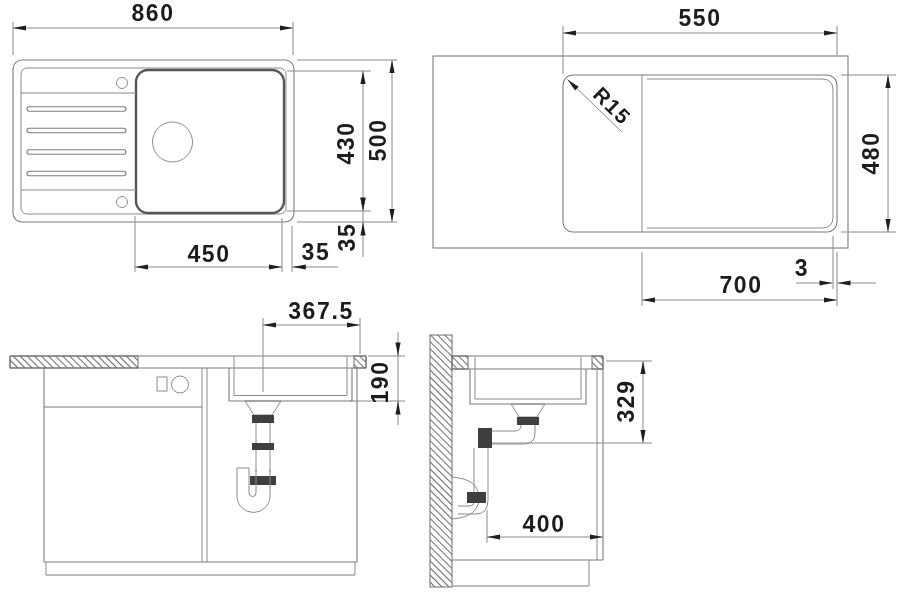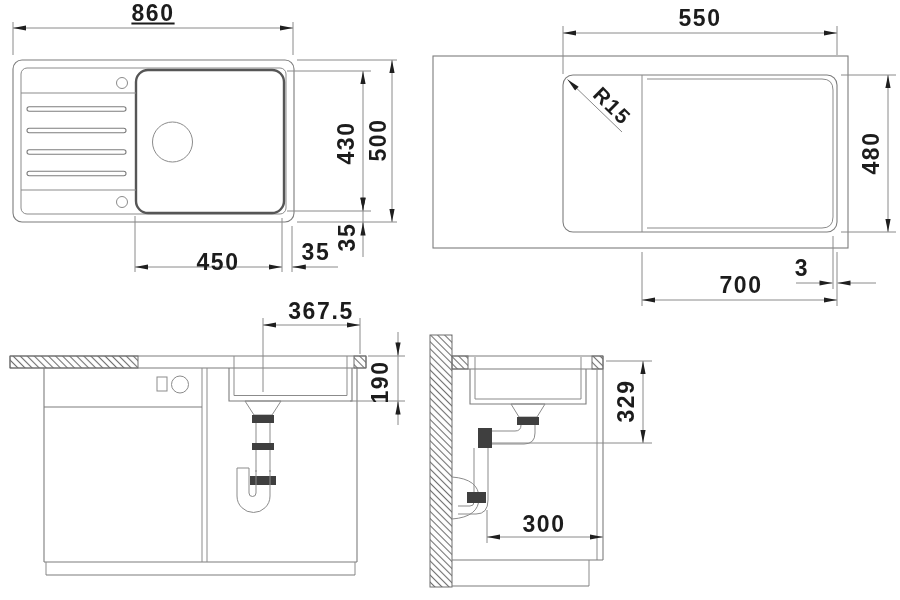--- a/index.html
+++ b/index.html
@@ -163,32 +163,32 @@
   </g>
   <g class="d">
     <line x1="606" y1="361" x2="652" y2="361"></line>
     <line x1="492" y1="443" x2="652" y2="443"></line>
     <line x1="643" y1="361" x2="643" y2="443" class="dl"></line>
     <line x1="487" y1="510" x2="487" y2="543"></line>
     <line x1="487" y1="537" x2="603" y2="537" class="dl"></line>
   </g>
 </svg>
 
-<div class="lbl" style="left:153px;top:13px;text-decoration:underline;">860</div>
+<div class="lbl" style="left:153px;top:13px;">860</div>
 <div class="lbl r90" style="left:346px;top:143px;">430</div>
 <div class="lbl r90" style="left:378px;top:140px;">500</div>
-<div class="lbl" style="left:209px;top:262px;margin-left:9px;">450</div>
+<div class="lbl" style="left:209px;top:254px;">450</div>
 <div class="lbl" style="left:316px;top:252px;">35</div>
 <div class="lbl r90" style="left:347px;top:237px;">35</div>
 
 <div class="lbl" style="left:700px;top:18px;">550</div>
 <div class="lbl r45" style="left:612px;top:106px;">R15</div>
 <div class="lbl r90" style="left:871px;top:153px;">480</div>
 <div class="lbl" style="left:741px;top:285px;">700</div>
 <div class="lbl" style="left:802px;top:268px;">3</div>
 
 <div class="lbl" style="left:321px;top:311px;">367.5</div>
 <div class="lbl r90" style="left:380px;top:382px;">190</div>
 
 <div class="lbl r90" style="left:626px;top:401px;">329</div>
-<div class="lbl" style="left:544px;top:524px;">300</div>
+<div class="lbl" style="left:544px;top:524px;">400</div>
 
 </div>
 
 </body></html>

